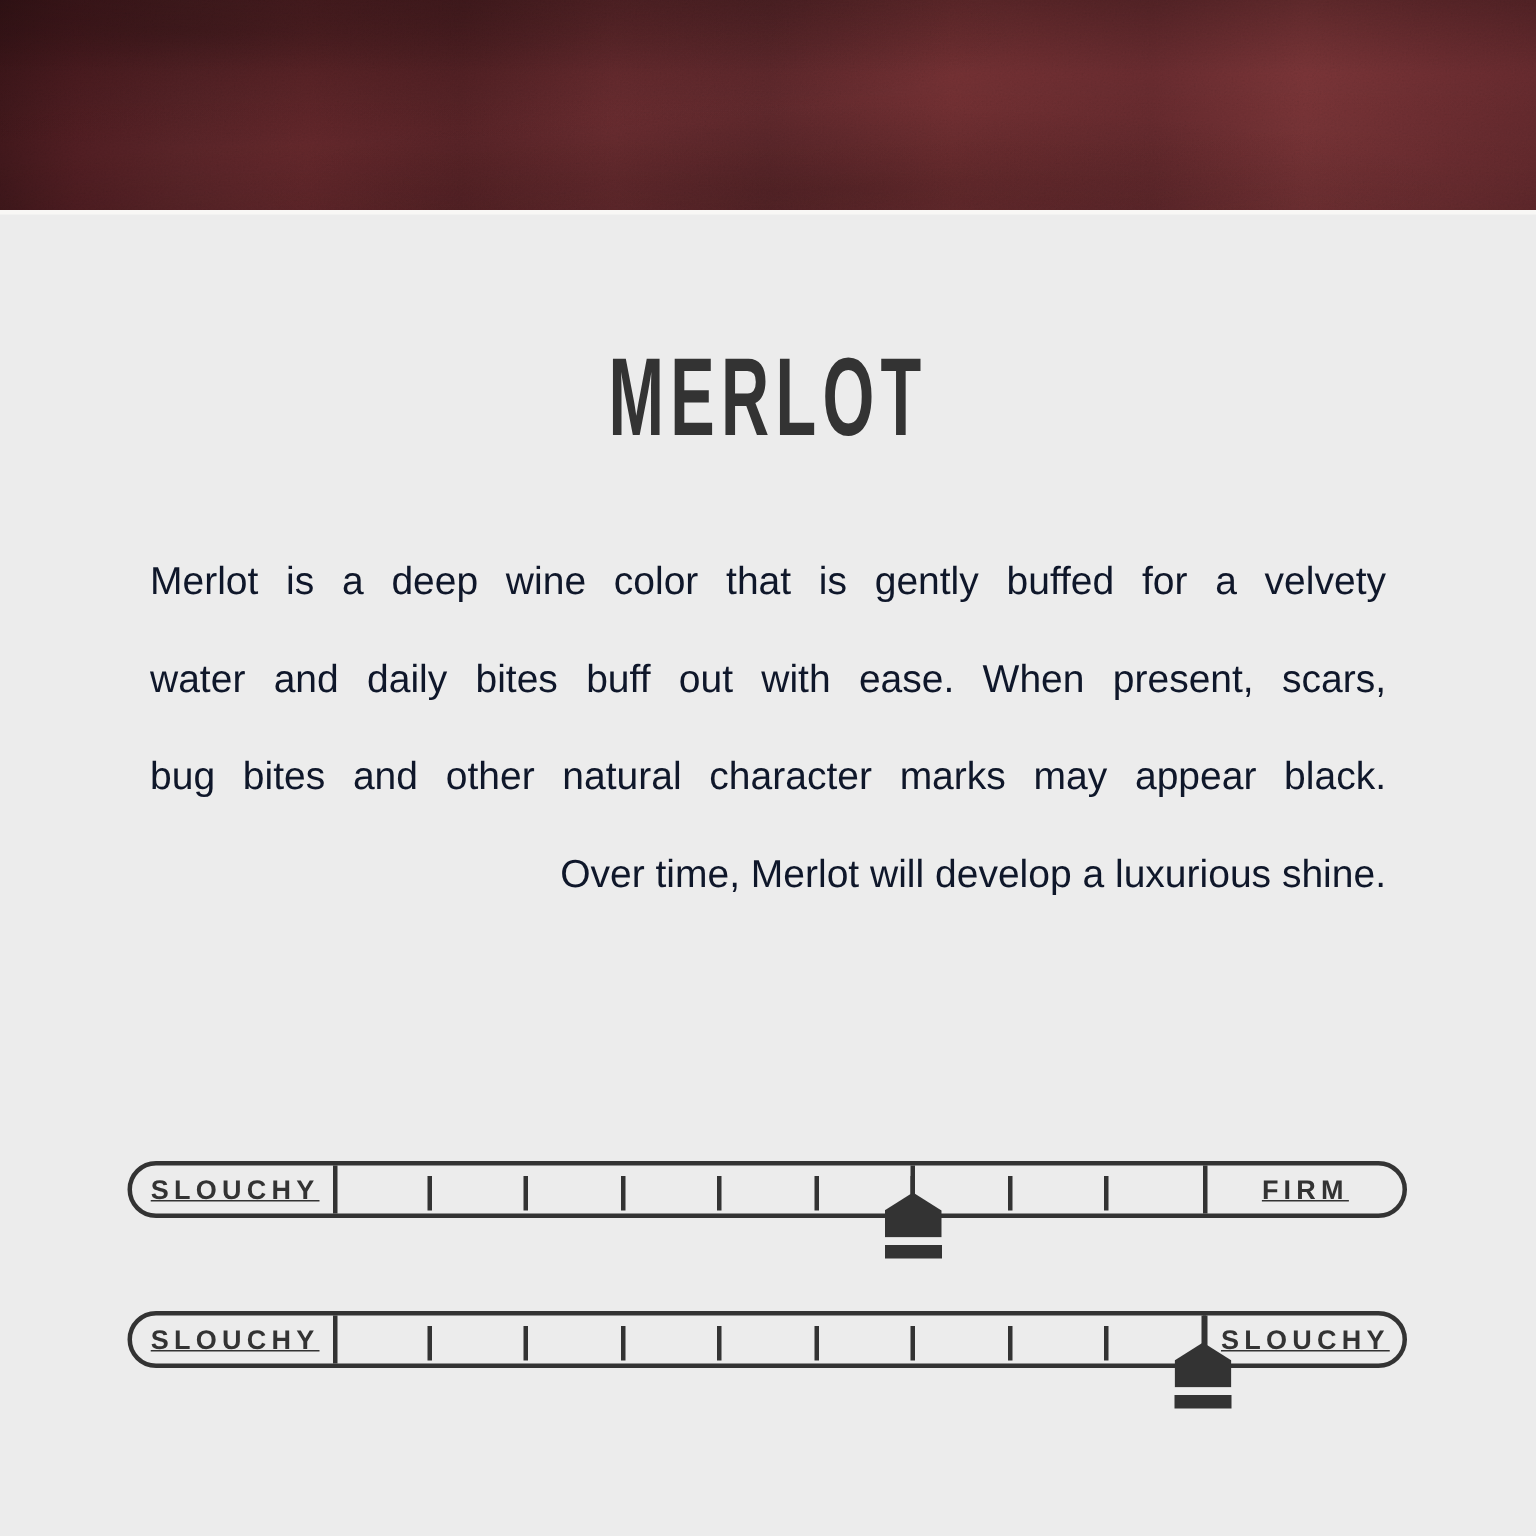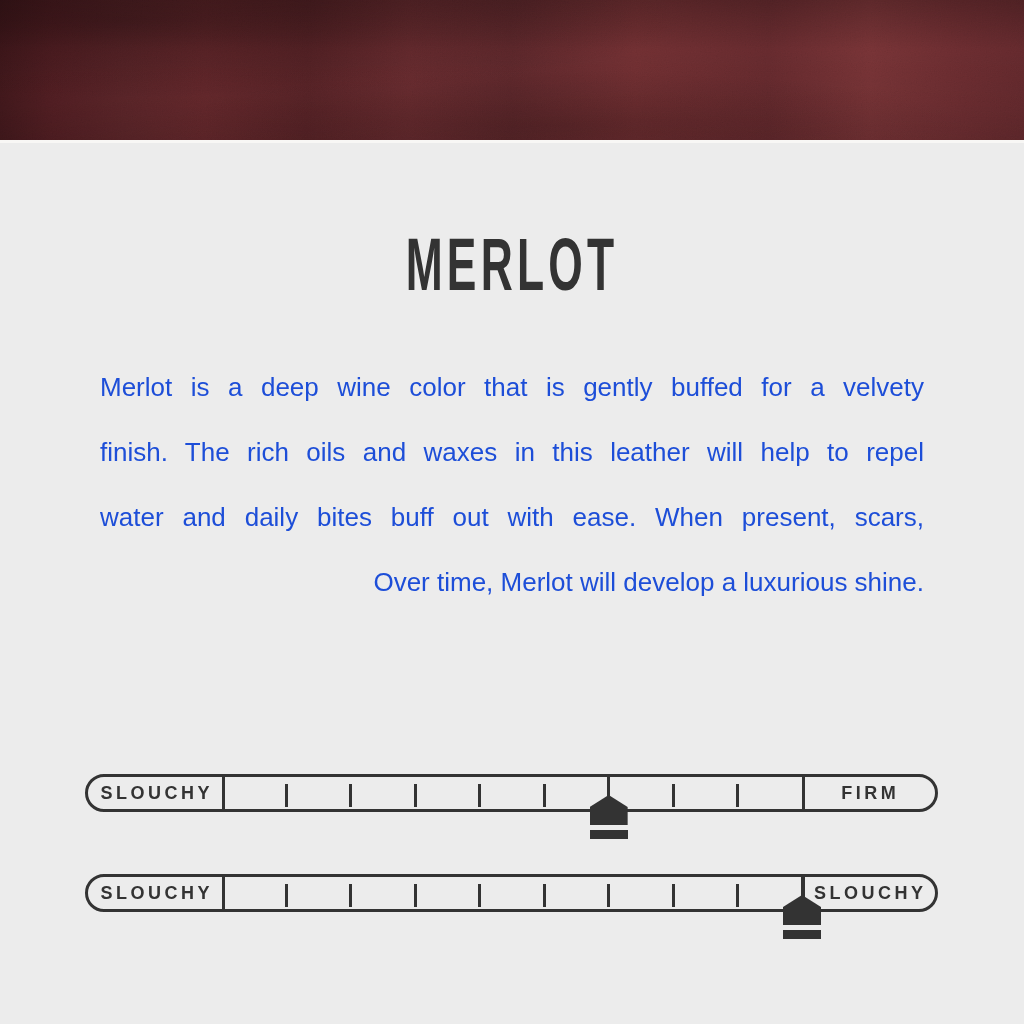--- a/index.html
+++ b/index.html
@@ -10,32 +10,32 @@
   .leather{position:absolute;left:0;top:0;width:1024px;height:140px;}
   .leather svg{display:block;}
   .leather-edge{position:absolute;left:0;top:140px;width:1024px;height:3px;background:#f8f7f5;}
 
   
   .title{position:absolute;left:0;top:228px;width:1024px;text-align:center;
          font-size:74px;font-weight:700;line-height:1;color:#333333;
          letter-spacing:7px;transform:scaleX(0.60);transform-origin:50% 50%;}
 
   
-  .desc{position:absolute;left:100px;right:100px;top:355px;color:#1d4ed8;
+  .desc{position:absolute;left:100px;right:100px;top:355px;color:#0f172a;
         font-size:26px;}
   .desc .line{height:65px;line-height:65px;white-space:nowrap;}
   .desc .line.just{text-align:justify;text-align-last:justify;}
   .desc .line.center{text-align:right;white-space:normal;}
 
   
   .scale{position:absolute;left:85px;width:853px;height:38px;box-sizing:border-box;
          border:3px solid #333333;border-radius:19px;background:transparent;}
   .scale .sect-label{position:absolute;top:0;bottom:0;display:flex;align-items:center;
          justify-content:center;font-size:18px;font-weight:700;letter-spacing:3.5px;
-         color:#333333;text-indent:3.5px;}
+         color:#333333;text-indent:3.5px;text-decoration:underline;}
   .scale .sect-label.left{left:0;width:134px;}
   .scale .sect-label.right{left:714px;width:133px;}
   .scale .divider{position:absolute;top:0;bottom:0;width:3px;background:#333333;}
   .scale .divider.d-left{left:134px;}
   .scale .divider.d-right{left:714px;}
   .scale .tick{position:absolute;top:7px;height:23px;width:3px;background:#333333;}
   .scale .marker-tick{position:absolute;top:0;height:19px;width:3px;background:#333333;z-index:2;}
   .scale .marker-head{position:absolute;top:18px;width:38px;height:30px;background:#333333;z-index:3;
          clip-path:polygon(50% 0,100% 40%,100% 100%,0 100%,0 40%);}
   .scale .marker-base{position:absolute;top:53px;width:38px;height:9px;background:#333333;z-index:3;}
@@ -92,22 +92,22 @@
       <rect x="0" y="0" width="1024" height="140" fill="url(#lgv)"></rect>
       <rect x="0" y="0" width="1024" height="140" filter="url(#grain)" style="mix-blend-mode:multiply" opacity="0.55"></rect>
     </svg>
   </div>
   <div class="leather-edge"></div>
 
   <div class="title">MERLOT</div>
 
   <div class="desc">
     <div class="line just">Merlot is a deep wine color that is gently buffed for a velvety</div>
-    <div class="line just">finish. The rich oils and waxes in this leather will help to repel</div>
     <div class="line just">water and daily bites buff out with ease. When present, scars,</div>
+    <div class="line just">bug bites and other natural character marks may appear black.</div>
     <div class="line center">Over time, Merlot will develop a luxurious shine.</div>
   </div>
 
   <div class="scale s1">
     <span class="sect-label left">SLOUCHY</span>
     <span class="divider d-left"></span>
     <span class="divider d-right"></span>
     <span class="sect-label right">FIRM</span>
   <span class="tick" style="left: 196.944px;"></span>
       <span class="tick" style="left: 261.389px;"></span>

